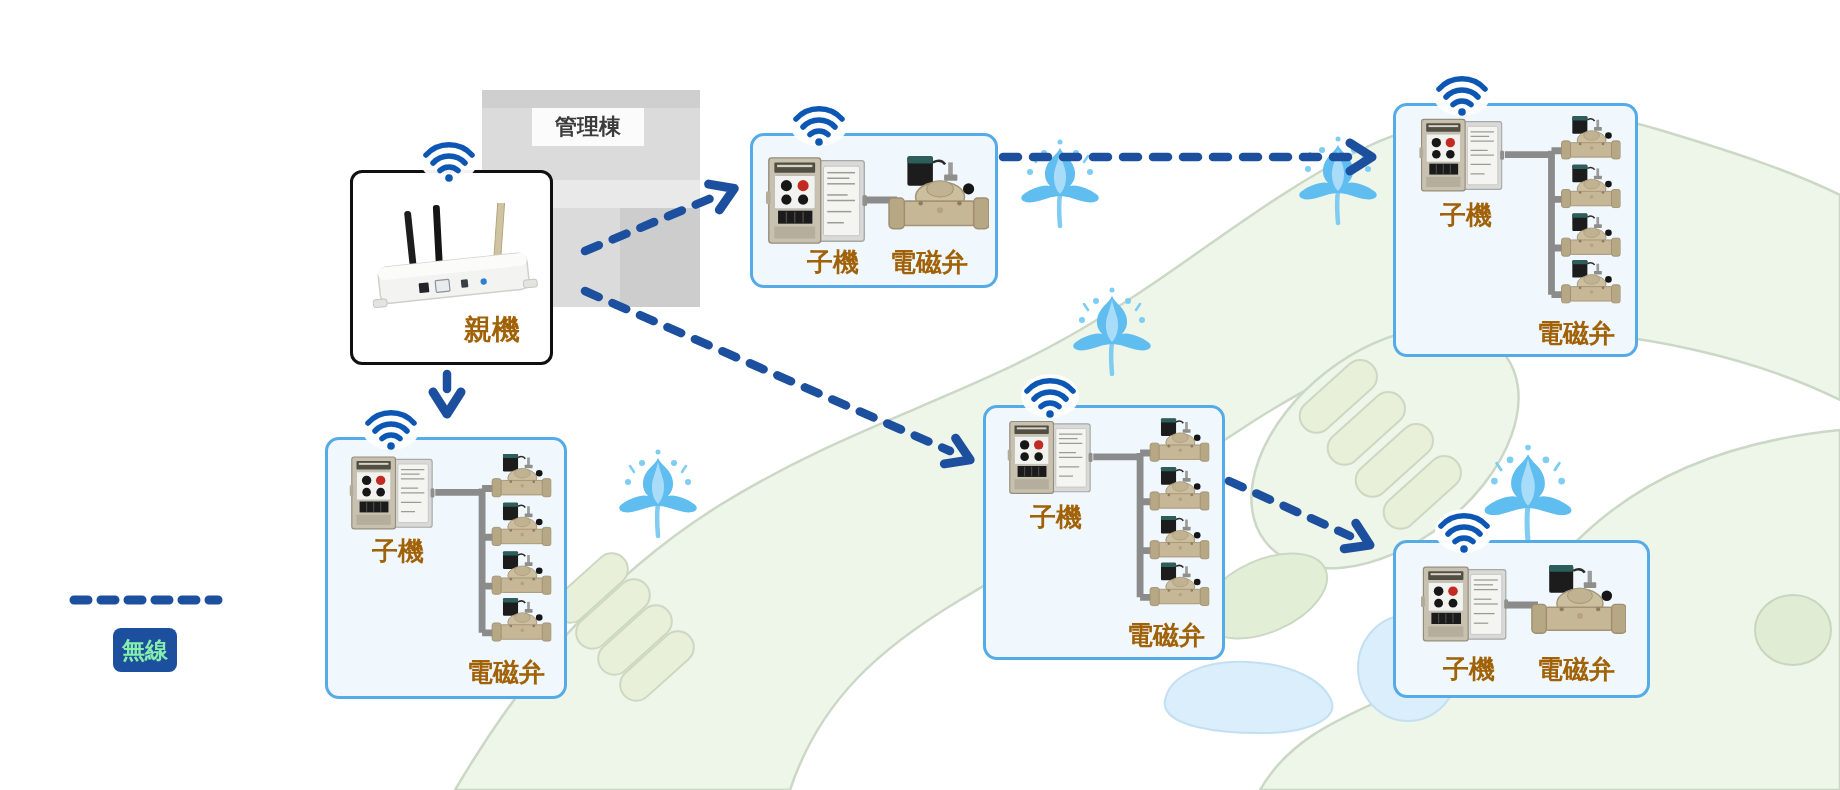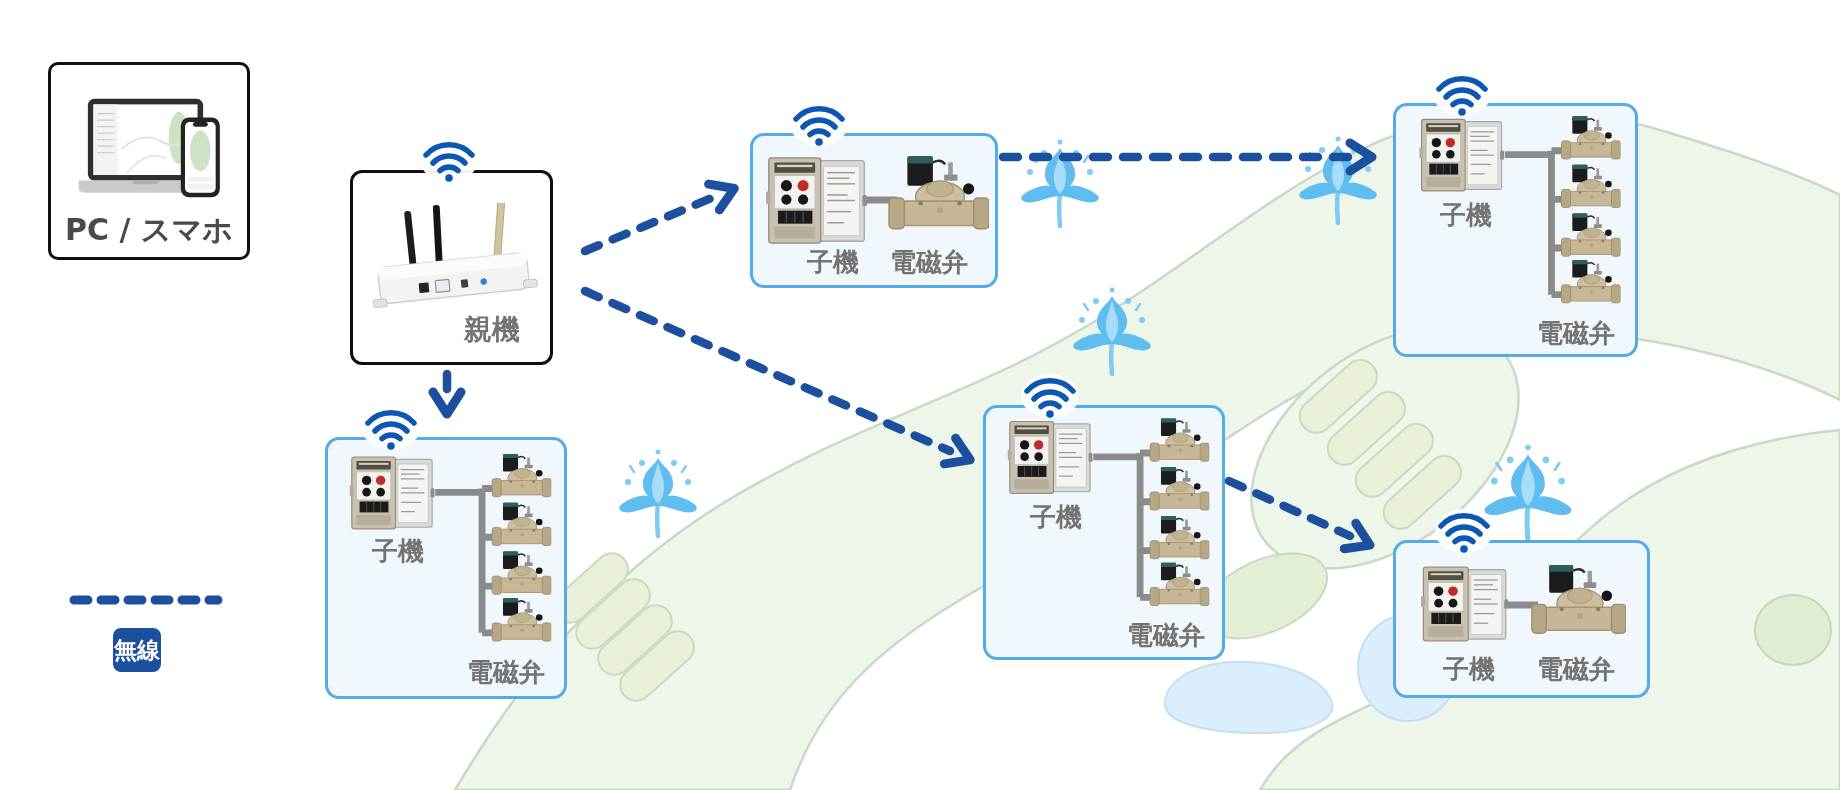--- a/index.html
+++ b/index.html
@@ -28,38 +28,38 @@
   .node {
     position:absolute; z-index:3; box-sizing:border-box;
     border:3px solid #55abe8; border-radius:14px; background:#f0f8fe;
   }
   .hardbox {
     position:absolute; z-index:3; box-sizing:border-box;
     border:3px solid #101010; border-radius:12px; background:#ffffff;
   }
   .node-art { position:absolute; left:0; top:0; }
 
-  .jl { position:absolute; transform:translateX(-50%); font-weight:bold; color:#737373;
+  .jl { position:absolute; transform:translateX(-50%); font-weight:bold; color:#a16207;
         font-size:26px; white-space:nowrap; line-height:1.1; }
   .jl-big { font-size:28px;margin-left:40px; }
   .jl-pc  { font-size:30px; color:#4a4a4a; }
 
   
   .links { position:absolute; left:0; top:0; z-index:5; }
   .link { stroke:#1d4f9f; stroke-width:8.5; fill:none; stroke-linecap:round;
           stroke-dasharray:15 15; }
 
   
   .wifi { position:absolute; z-index:6; }
 
   
   .legend-line { position:absolute; left:60px; top:585px; z-index:4; }
   .legend-badge {
-    position:absolute; left:113px; top:628px; width:48px; height:44px; z-index:4;
-    background:#1d4f9f; border-radius:8px; color:#ffffff; font-weight:bold; font-size:23px;
+    position:absolute; left:113px; top:628px; width:64px; height:44px; z-index:4;
+    background:#1d4f9f; border-radius:8px; color:#86efac; font-weight:bold; font-size:23px;
     display:flex; align-items:center; justify-content:center;
   }
 </style>
 </head>
 <body>
 
 <div class="stage">
 
   <svg width="0" height="0" style="position:absolute" aria-hidden="true">
     <defs>
@@ -201,43 +201,44 @@
     <g fill="#e8f0da" stroke="#ccd8c2" stroke-width="2">
       <rect x="1292" y="380" width="92" height="33" rx="16" transform="rotate(-42 1338 396)"></rect>
       <rect x="1320" y="412" width="92" height="33" rx="16" transform="rotate(-42 1366 428)"></rect>
       <rect x="1348" y="444" width="92" height="33" rx="16" transform="rotate(-42 1394 460)"></rect>
       <rect x="1376" y="476" width="92" height="33" rx="16" transform="rotate(-42 1422 492)"></rect>
     </g>
     <path d="M 1165 700 C 1170 675 1205 660 1248 662 C 1292 664 1322 680 1331 700 C 1339 718 1310 732 1268 733 C 1222 734 1160 727 1165 700 Z" fill="#daeefb" stroke="#c3e0f3" stroke-width="2"></path>
     <ellipse cx="1408" cy="668" rx="50" ry="53" fill="#daeefb" stroke="#c3e0f3" stroke-width="2"></ellipse>
   </svg>
 
+  <div class="building">
+    <div class="b-body"></div>
+    <div class="b-roof"></div>
+    <div class="b-band"></div>
+    <div class="b-block"></div>
+    <div class="b-plate">管理棟</div>
+  </div>
 
   <svg class="sprinkler" style="left:608px;top:448px" width="100" height="100">
       <use href="#sym-sprinkler"></use>
     </svg>
   <svg class="sprinkler" style="left:1010px;top:138px" width="100" height="100">
       <use href="#sym-sprinkler"></use>
     </svg>
   <svg class="sprinkler" style="left:1288px;top:135px" width="100" height="100">
       <use href="#sym-sprinkler"></use>
     </svg>
   <svg class="sprinkler" style="left:1062px;top:286px" width="100" height="100">
       <use href="#sym-sprinkler"></use>
     </svg>
   <svg class="sprinkler" style="left:1472px;top:443px" width="112" height="112">
       <use href="#sym-sprinkler"></use>
     </svg>
 
-  <div class="hardbox" style="left:48px;top:62px;width:202px;height:198px;border-radius:10px">
-    <svg class="node-art" style="left:22px;top:28px" width="158" height="112" viewBox="0 0 170 120">
-        <use href="#sym-devices"></use>
-      </svg>
-    <div class="jl jl-pc" style="left:98px;top:148px">PC / スマホ</div>
-  </div>
 
   <div class="hardbox" style="left:350px;top:170px;width:203px;height:195px">
     <svg class="node-art" style="left:12px;top:30px" width="178" height="118" viewBox="0 0 180 120">
         <use href="#sym-router"></use>
       </svg>
     <div class="jl jl-big" style="left:99px;top:142px">親機</div>
   </div>
 
   <div class="node" style="left:750px;top:133px;width:248px;height:155px">
     <svg class="node-art" width="242" height="149" viewBox="0 0 242 149">

